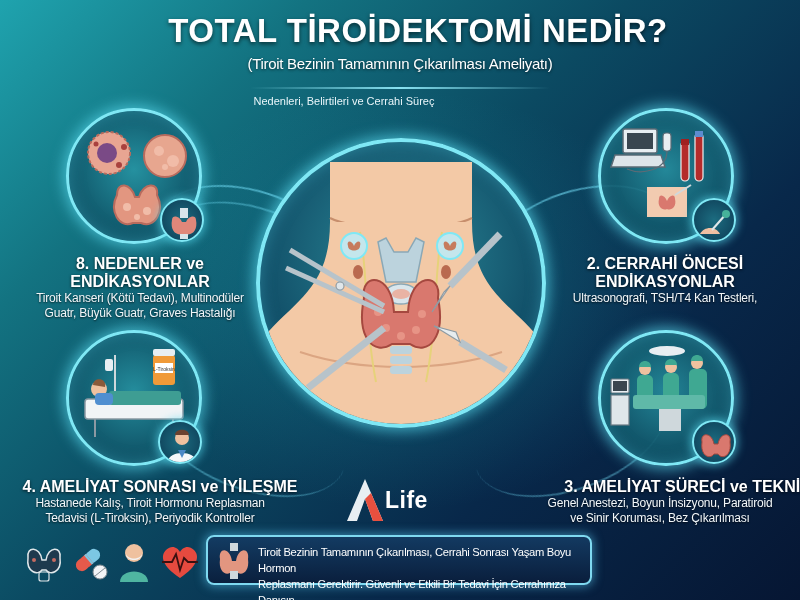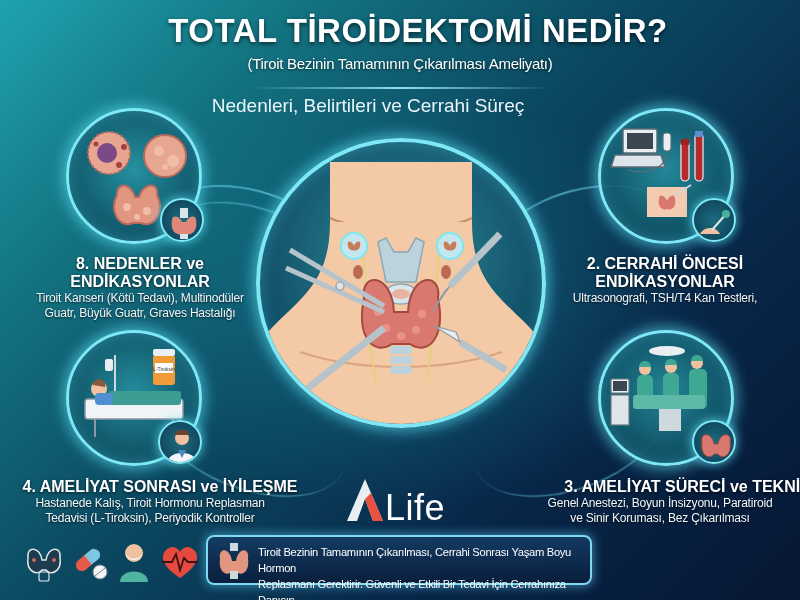--- a/index.html
+++ b/index.html
@@ -25,21 +25,21 @@
     left: 0; top: 55px; width: 800px; text-align: center;
     font-size: 15px; font-stretch: condensed; letter-spacing: -0.3px;
     text-shadow: 0 1px 3px rgba(0,0,0,0.6);
   }
   .divider {
     left: 250px; top: 87px; width: 300px; height: 2px;
     background: linear-gradient(90deg, rgba(120,230,255,0), rgba(150,240,255,0.9), rgba(120,230,255,0));
   }
   .tagline {
     left: 0; top: 95px; width: 688px; text-align: center;
-    font-size: 19px; color: #eaf6fa; margin-left: 24px;
+    font-size: 11px; color: #eaf6fa;
   }
 
   
   .stream {
     border-radius: 50%;
     border-top: 2px solid rgba(120,230,255,0.55);
     filter: blur(0.4px);
   }
 
   
@@ -76,21 +76,21 @@
     border-radius: 8px;
     background: linear-gradient(180deg, rgba(20,60,100,0.9), rgba(10,30,60,0.95));
     box-shadow: 0 0 10px 2px rgba(90,200,240,0.5);
   }
   .note-text {
     left: 50px; top: 7px; width: 330px;
     font-size: 11.2px; line-height: 16px; letter-spacing: -0.3px; color: #fff;
   }
 
   .logo-text {
-    font-weight: 400; font-size: 36px; color: #fff; letter-spacing: 0.5px;
+    font-weight: 700; font-size: 23px; color: #fff; letter-spacing: 0.5px;
   }
 </style>
 </head>
 <body>
 
 <div class="abs stream" style="left:150px; top:190px; width:200px; height:120px; transform:rotate(18deg);"></div>
 <div class="abs stream" style="left:160px; top:210px; width:200px; height:110px; transform:rotate(22deg); opacity:0.7;"></div>
 <div class="abs stream" style="left:480px; top:190px; width:200px; height:120px; transform:rotate(-18deg);"></div>
 <div class="abs stream" style="left:470px; top:380px; width:200px; height:110px; transform:rotate(160deg); opacity:0.7;"></div>
 <div class="abs stream" style="left:150px; top:380px; width:200px; height:110px; transform:rotate(200deg); opacity:0.7;"></div>

